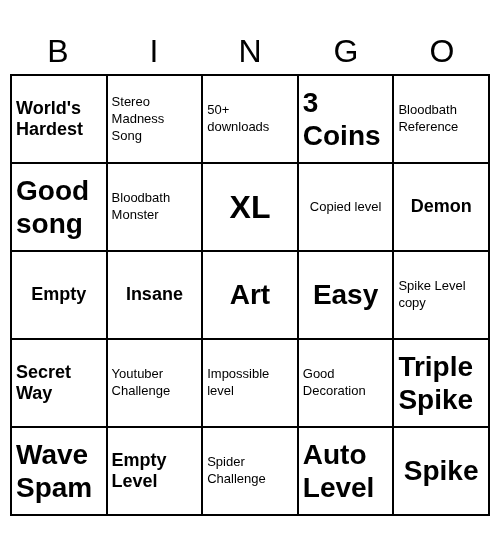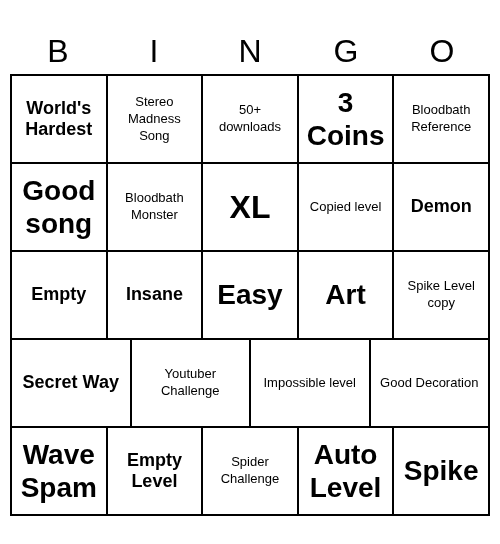--- a/index.html
+++ b/index.html
@@ -50,21 +50,21 @@
       display: flex;
     }
 
     .bingo-cell {
       flex: 1;
       border-right: 2px solid #000;
       border-bottom: 2px solid #000;
       display: flex;
       align-items: center;
       justify-content: center;
-      text-align: center;
+      text-align: left;
       padding: 4px;
       min-height: 88px;
     }
 
     .cell-text {
       font-size: 13px;
       line-height: 1.3;
     }
 
     .cell-text-large {
@@ -133,41 +133,44 @@
         </div>
       </div>
       <div class="bingo-row">
         <div class="bingo-cell">
           <span class="cell-text-medium">Empty</span>
         </div>
         <div class="bingo-cell">
           <span class="cell-text-medium">Insane</span>
         </div>
         <div class="bingo-cell">
-          <span class="cell-text-large">Easy</span>
+          <span class="cell-text-large">Art</span>
         </div>
         <div class="bingo-cell">
-          <span class="cell-text-large">Art</span>
+          <span class="cell-text-large">Easy</span>
         </div>
         <div class="bingo-cell">
           <span class="cell-text">Spike Level copy</span>
         </div>
       </div>
       <div class="bingo-row">
         <div class="bingo-cell">
           <span class="cell-text-medium">Secret Way</span>
         </div>
         <div class="bingo-cell">
           <span class="cell-text">Youtuber Challenge</span>
         </div>
         <div class="bingo-cell">
           <span class="cell-text">Impossible level</span>
         </div>
         <div class="bingo-cell">
           <span class="cell-text">Good Decoration</span>
+        </div>
+        <div class="bingo-cell">
+          <span class="cell-text-large">Triple Spike</span>
         </div>
       </div>
       <div class="bingo-row">
         <div class="bingo-cell">
           <span class="cell-text-large">Wave Spam</span>
         </div>
         <div class="bingo-cell">
           <span class="cell-text-medium">Empty Level</span>
         </div>
         <div class="bingo-cell">

